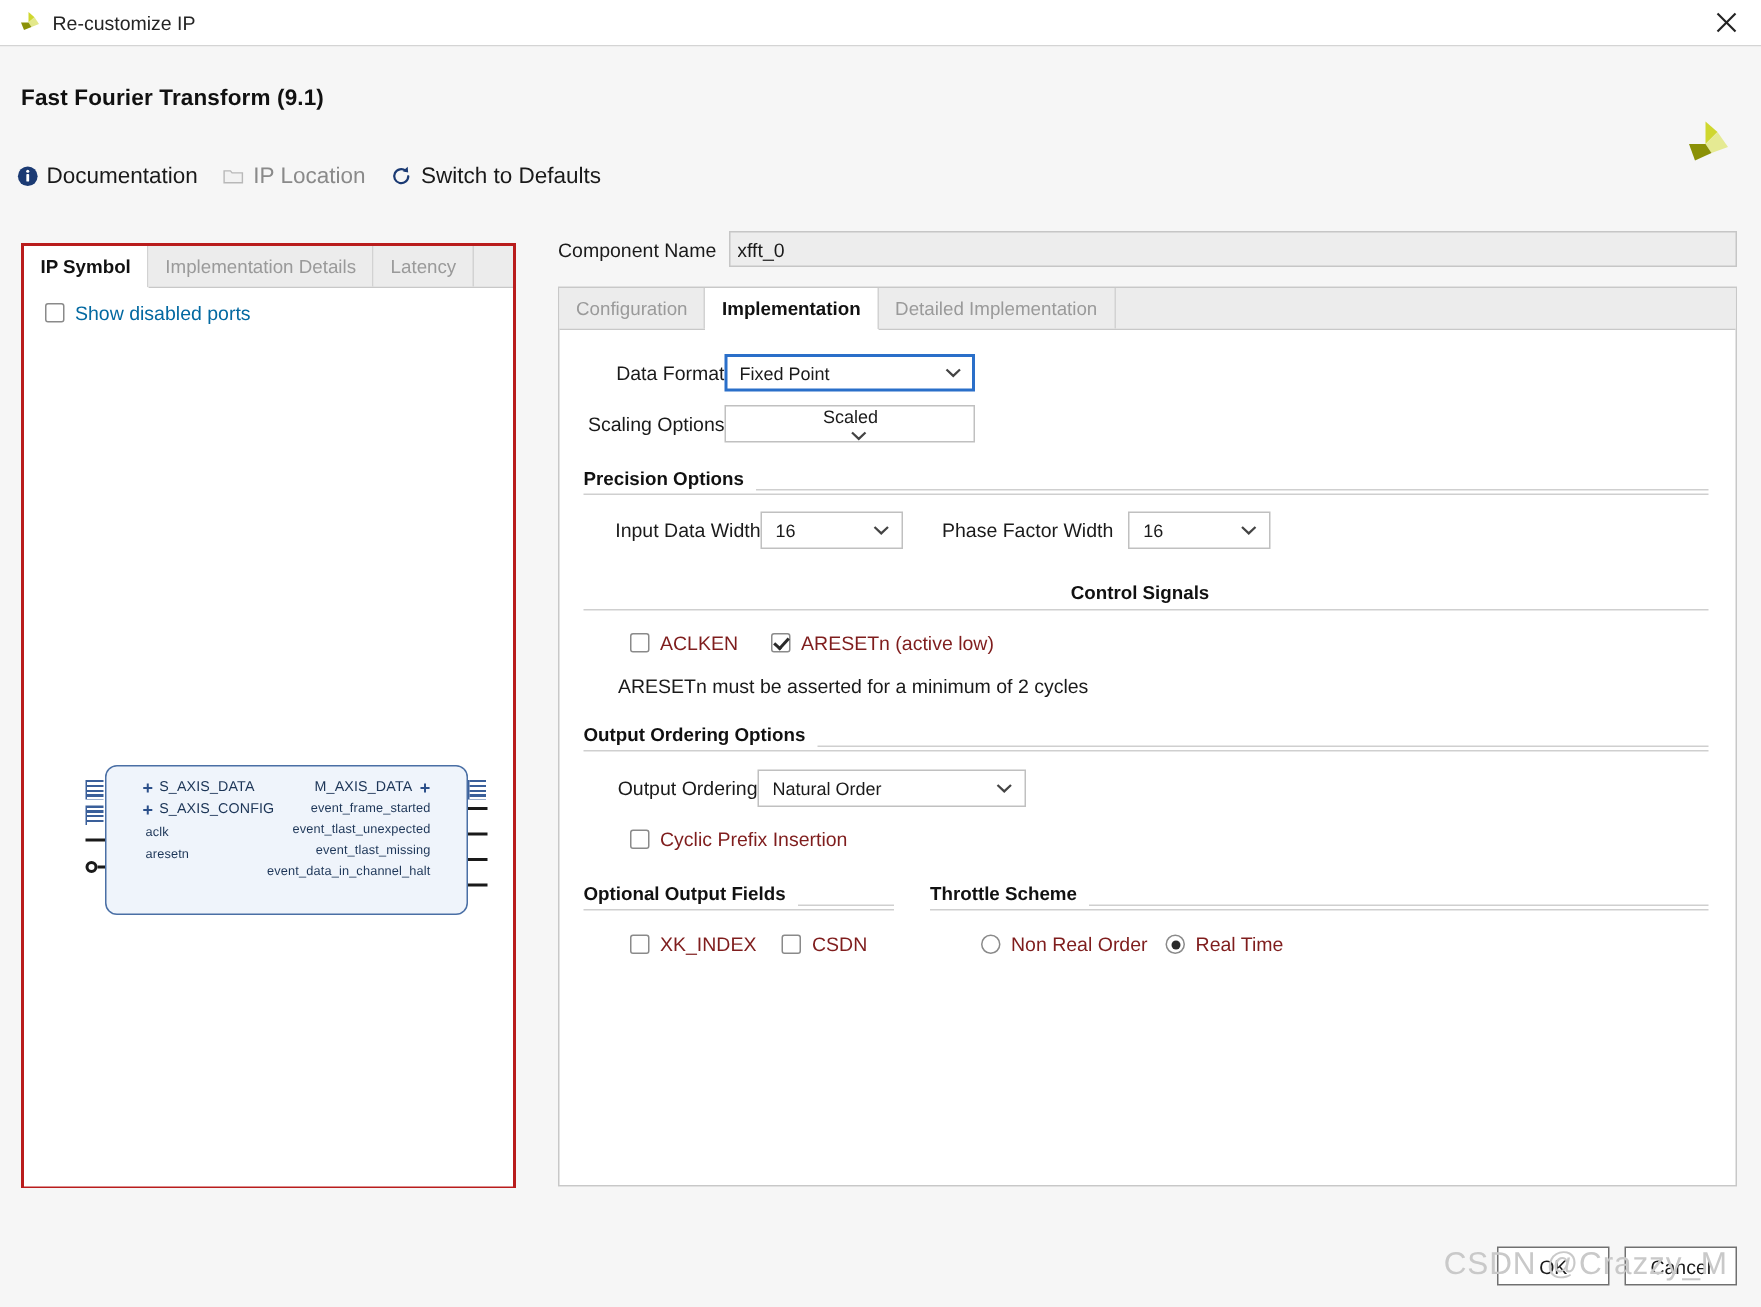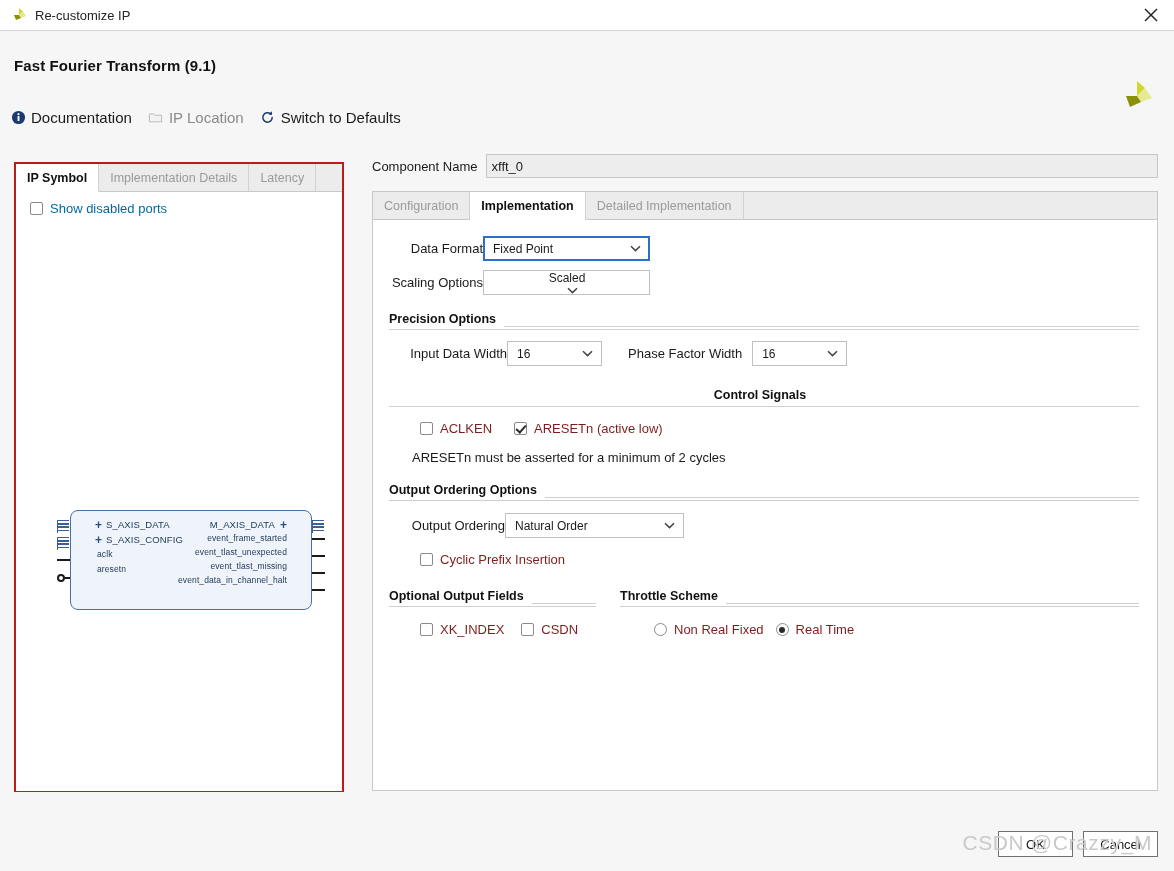--- a/index.html
+++ b/index.html
@@ -744,21 +744,21 @@
 
           <div style="flex:1 1 auto; margin-left:24px;">
             <div class="section-head" style="margin-top:0;">
               <span class="section-title">Throttle Scheme</span>
               <span class="section-rule"></span>
             </div>
             <div class="section-underline"></div>
             <div class="check-row" style="margin-top:15px; padding-left:34px;">
               <span class="check-item">
                 <span class="rb"></span>
-                <span class="rb-label">Non Real Fixed</span>
+                <span class="rb-label">Non Real Order</span>
               </span>
               <span class="check-item" style="margin-left:12px;">
                 <span class="rb checked"></span>
                 <span class="rb-label">Real Time</span>
               </span>
             </div>
           </div>
 
         </div>
 

